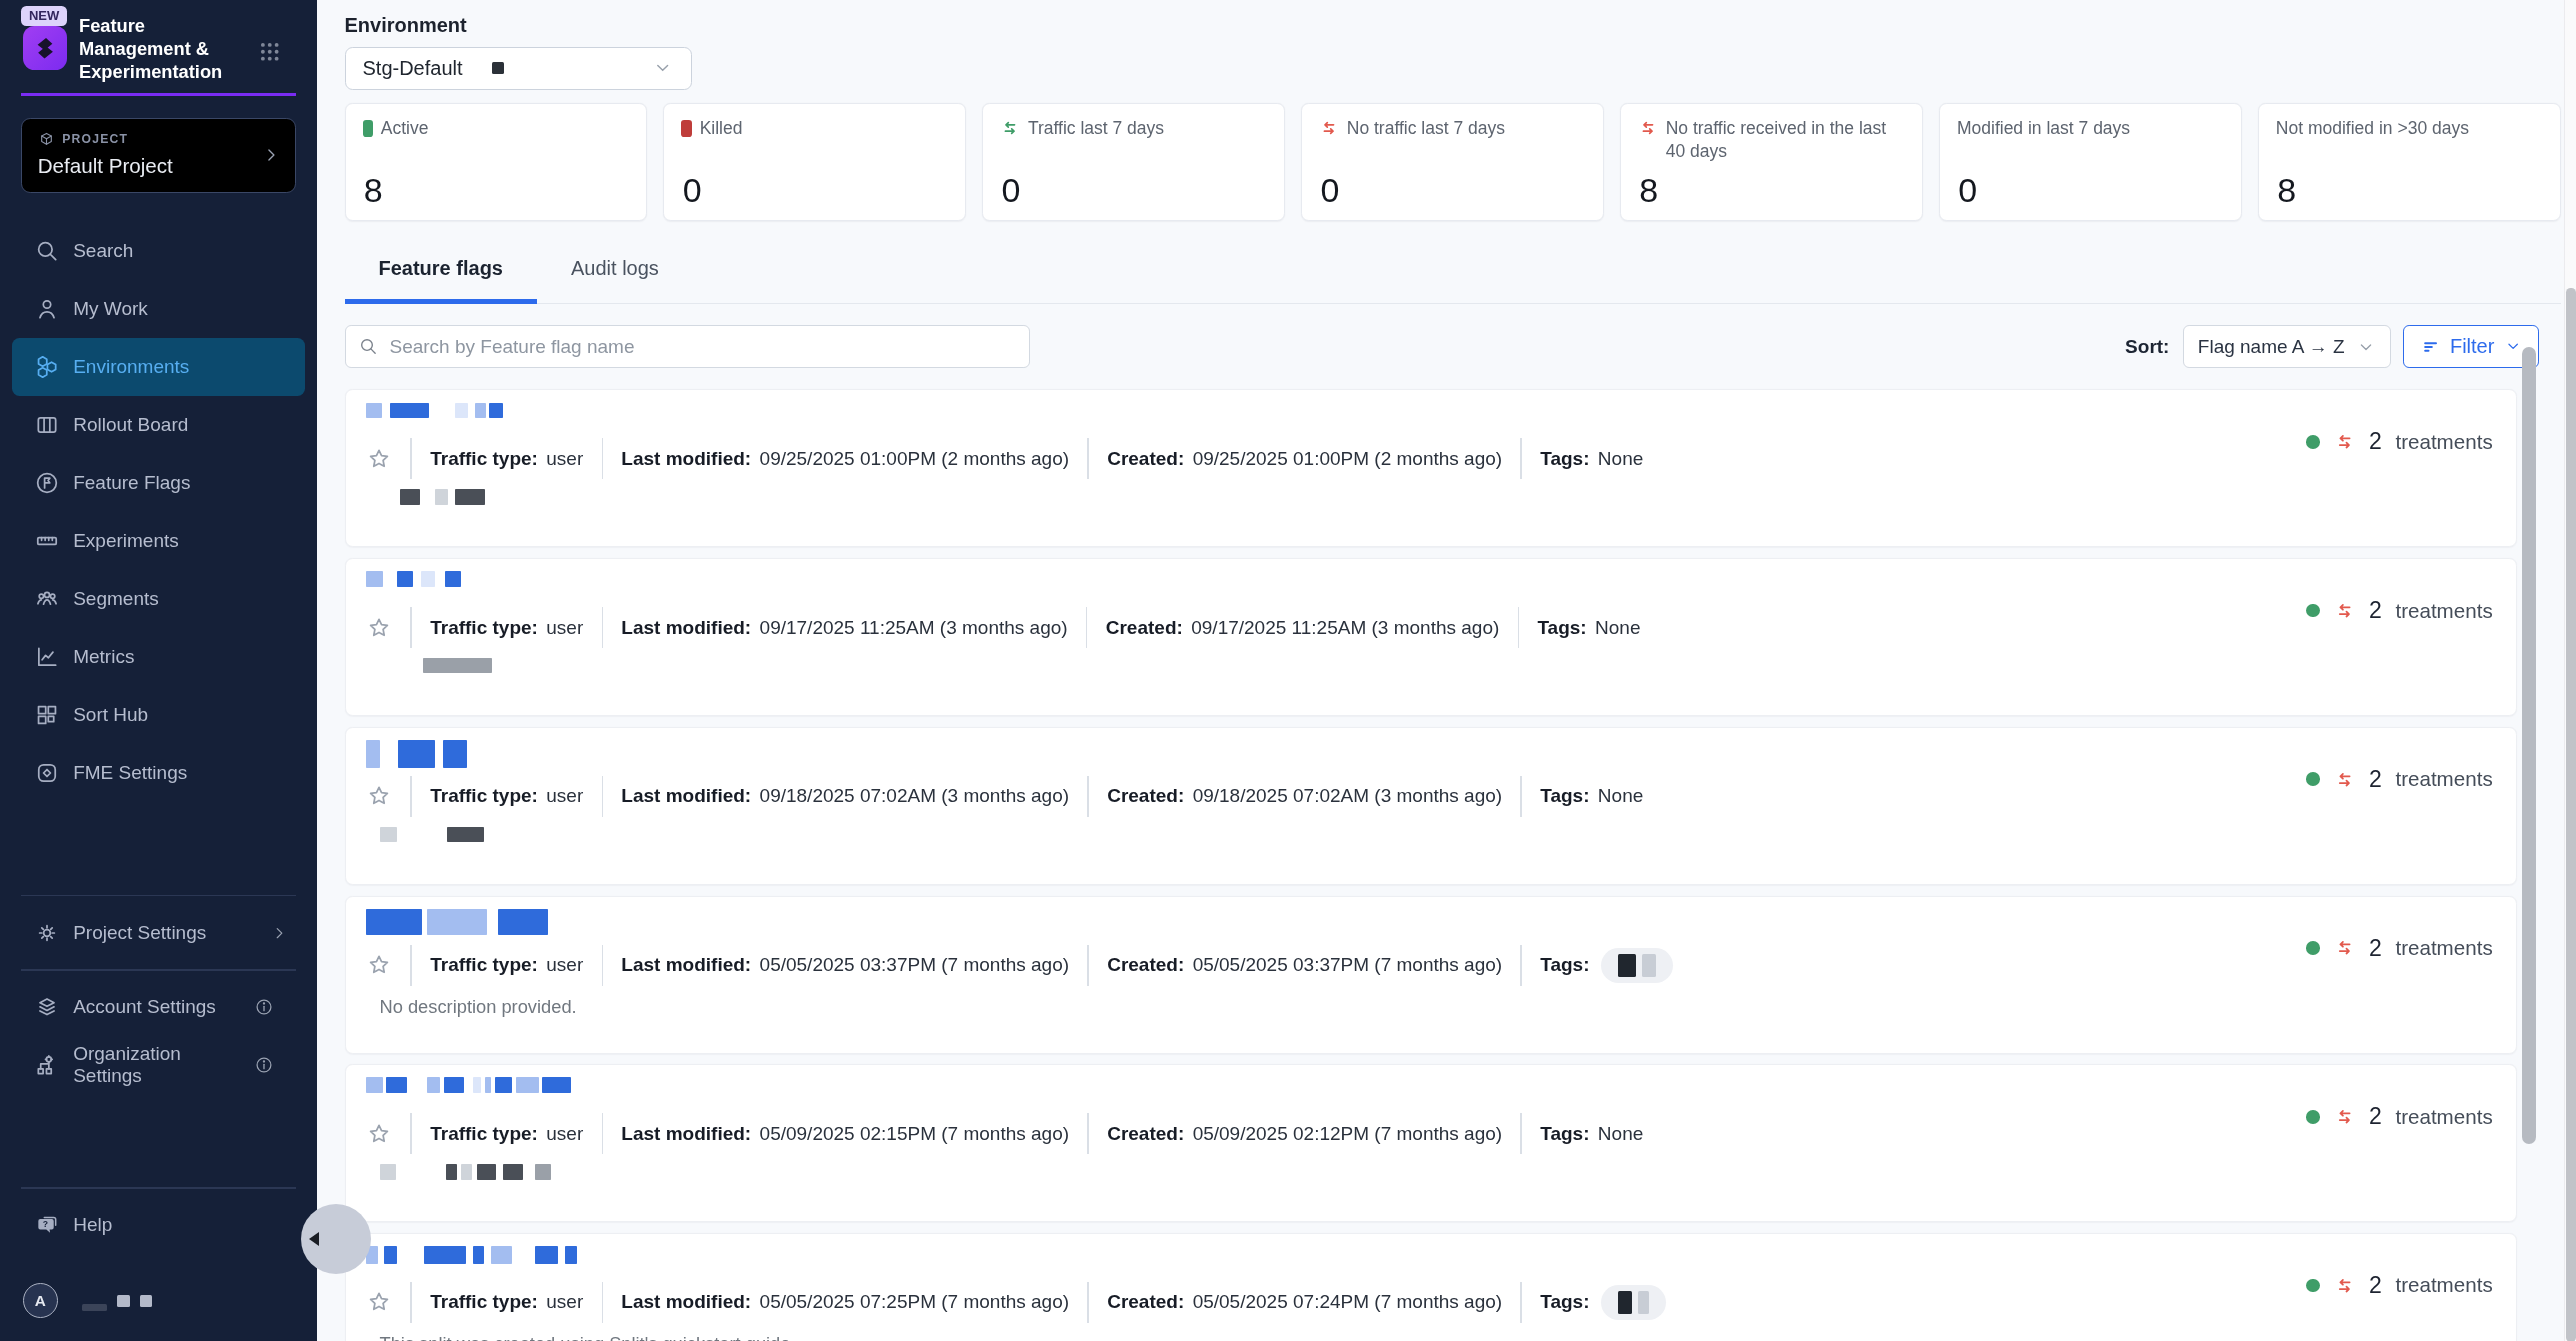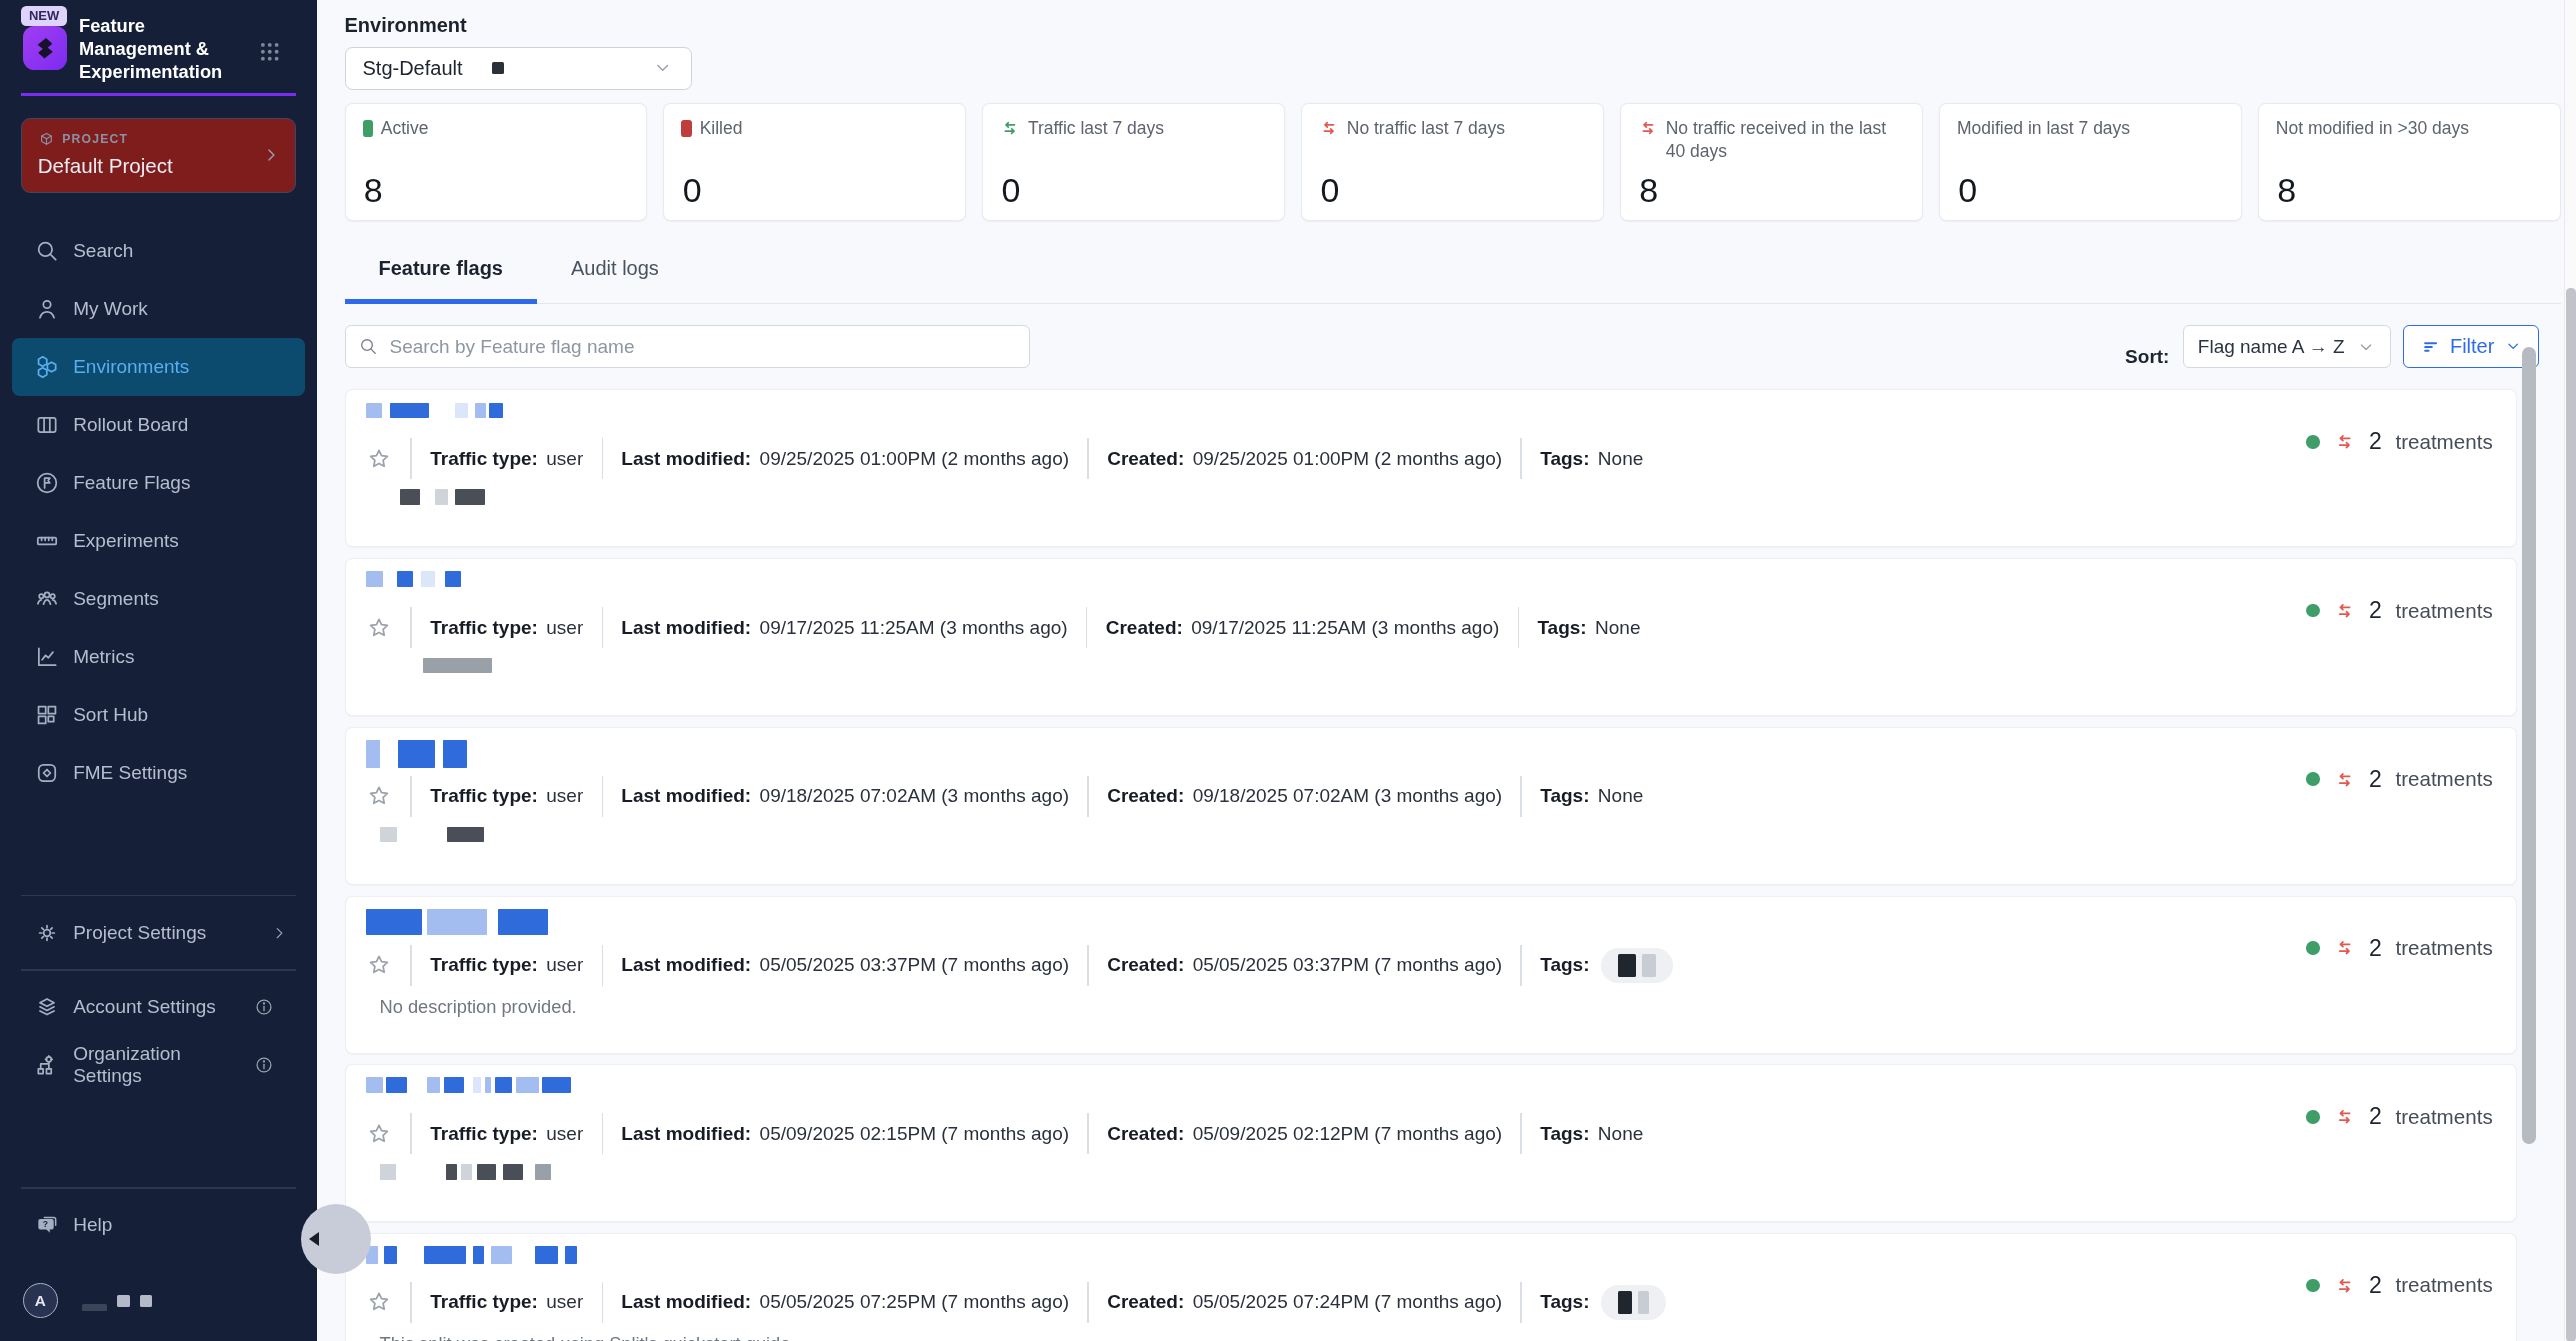--- a/index.html
+++ b/index.html
@@ -12,21 +12,21 @@
   .new-badge{position:absolute;left:21.4px;top:6.1px;background:#ddd3fb;color:#33265e;
     font-size:13px;font-weight:700;padding:2.3px 7.6px;border-radius:5.3px;z-index:3}
   .logo{position:absolute;left:23px;top:26px;width:44px;height:44px;border-radius:11.4px;
     background:linear-gradient(135deg,#a13ef2,#7c2bf0);display:flex;align-items:center;justify-content:center}
   .logo svg{width:30.5px;height:30.5px}
   .app-title{position:absolute;left:79px;top:13.7px;width:168px;color:#fff;
     font-size:18.3px;line-height:23px;font-weight:700}
   .grid-dots{position:absolute;right:34px;top:38px;width:27.5px;height:27.5px;color:#7f8798;cursor:pointer}
   .purple-rule{height:3.8px;background:#7a2cf3;margin:7.6px 21.4px 0;flex:none}
   .project-card{margin:21.4px 21.4px 0;border:1.5px solid #3a4766;border-radius:9.2px;
-    padding:12.2px 15.3px 13.7px;position:relative;background:#7f1d1d;flex:none;cursor:pointer}
+    padding:12.2px 15.3px 13.7px;position:relative;background:#000000;flex:none;cursor:pointer}
   .project-top{display:flex;align-items:center;gap:7.6px;color:#8a92a6;font-size:12.2px;
     font-weight:700;letter-spacing:1.2px}
   .project-top .ic{width:17px;height:17px}
   .project-name{margin-top:6.1px;color:#e9ecf2;font-size:20.6px}
   .project-chev{position:absolute;right:13.7px;top:26px;width:20px;height:20px;color:#9aa2b2}
   .nav{margin-top:29px;flex:none}
   .nav-item{display:flex;align-items:center;height:58px;margin:0 12.2px;padding:0 0 0 22px;
     border-radius:7.6px;font-size:19px;color:#b6bdcf;cursor:pointer;position:relative}
   .nav-item .ic{width:26px;height:26px;margin-right:13px;color:#a6aec2;flex:none}
   .nav-item.active{background:#0c4a6e;color:#57aef1}
@@ -56,21 +56,21 @@
   .stat-card{flex:1 1 0;height:118px;background:#fff;border:0.8px solid #e7eaf0;border-radius:7.6px;
     box-shadow:0 0.8px 1.5px rgba(16,24,40,.05);position:relative;padding:13px 17px}
   .stat-label{display:flex;align-items:flex-start;gap:7.6px;font-size:17.5px;color:#5d646f;line-height:23px}
   .stat-label .chip{width:10.7px;height:17px;border-radius:3.1px;flex:none;margin-top:2.3px}
   .stat-label .ic{width:20px;height:20px;flex:none;margin-top:0.8px}
   .stat-value{position:absolute;left:18.3px;bottom:10.7px;font-size:34px;color:#14181f}
   .tabs{margin-top:18.3px;display:flex;border-bottom:1.5px solid #e4e8ee}
   .tab{padding:17px 34px 23px;font-size:20px;color:#49525f;cursor:pointer;position:relative}
   .tab.active{color:#1b2330;font-weight:700}
   .tab.active:after{content:"";position:absolute;left:0;right:0;bottom:-1.5px;height:5.3px;background:#2d6bec}
-  .toolbar{margin-top:21.4px;display:flex;align-items:flex-end;padding-right:21.4px}
+  .toolbar{margin-top:21.4px;display:flex;align-items:center;padding-right:21.4px}
   .search-box{width:685px;height:43px;background:#fff;border:1.5px solid #d3d9e1;border-radius:6.1px;
     display:flex;align-items:center;padding:0 12.2px;gap:9.2px}
   .search-box .ic{width:20.6px;height:20.6px;color:#7b828c;flex:none}
   .search-box input{border:none;outline:none;flex:1;font-size:19px;color:#2a313c;background:transparent;
     font-family:"Liberation Sans","DejaVu Sans",sans-serif}
   .search-box input::placeholder{color:#8e96a1}
   .sort-label{margin-left:auto;font-size:19px;font-weight:700;color:#1d2533}
   .sort-select{margin-left:13.7px;width:208px;height:43px;background:#fff;border:1.5px solid #d3d9e1;
     border-radius:6.1px;display:flex;align-items:center;padding:0 13.7px;cursor:pointer}
   .sort-select .val{font-size:19px;color:#2a3342}

